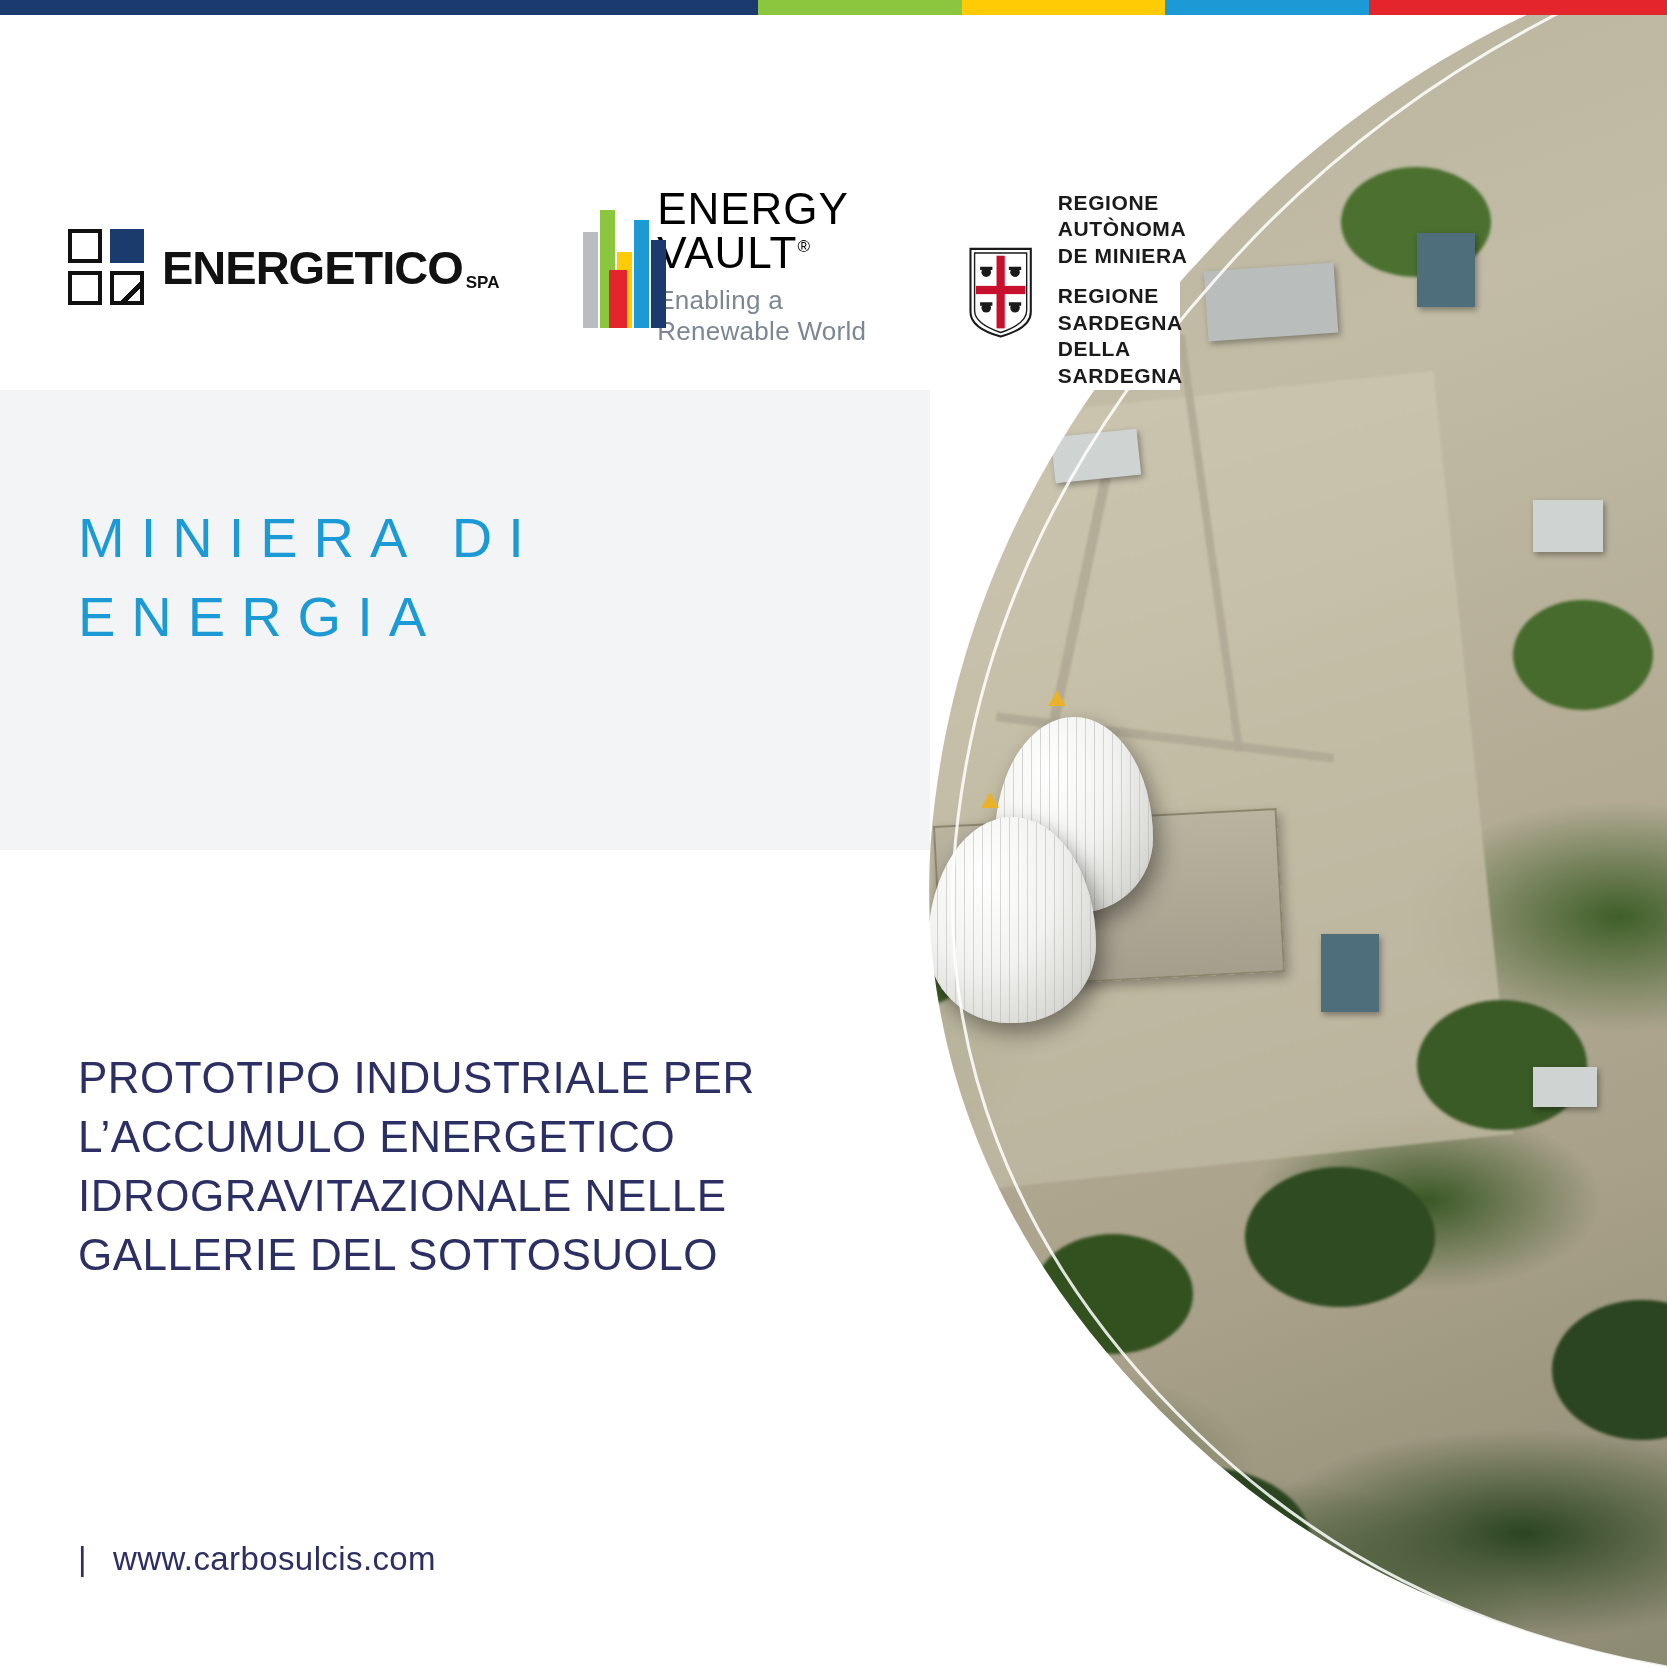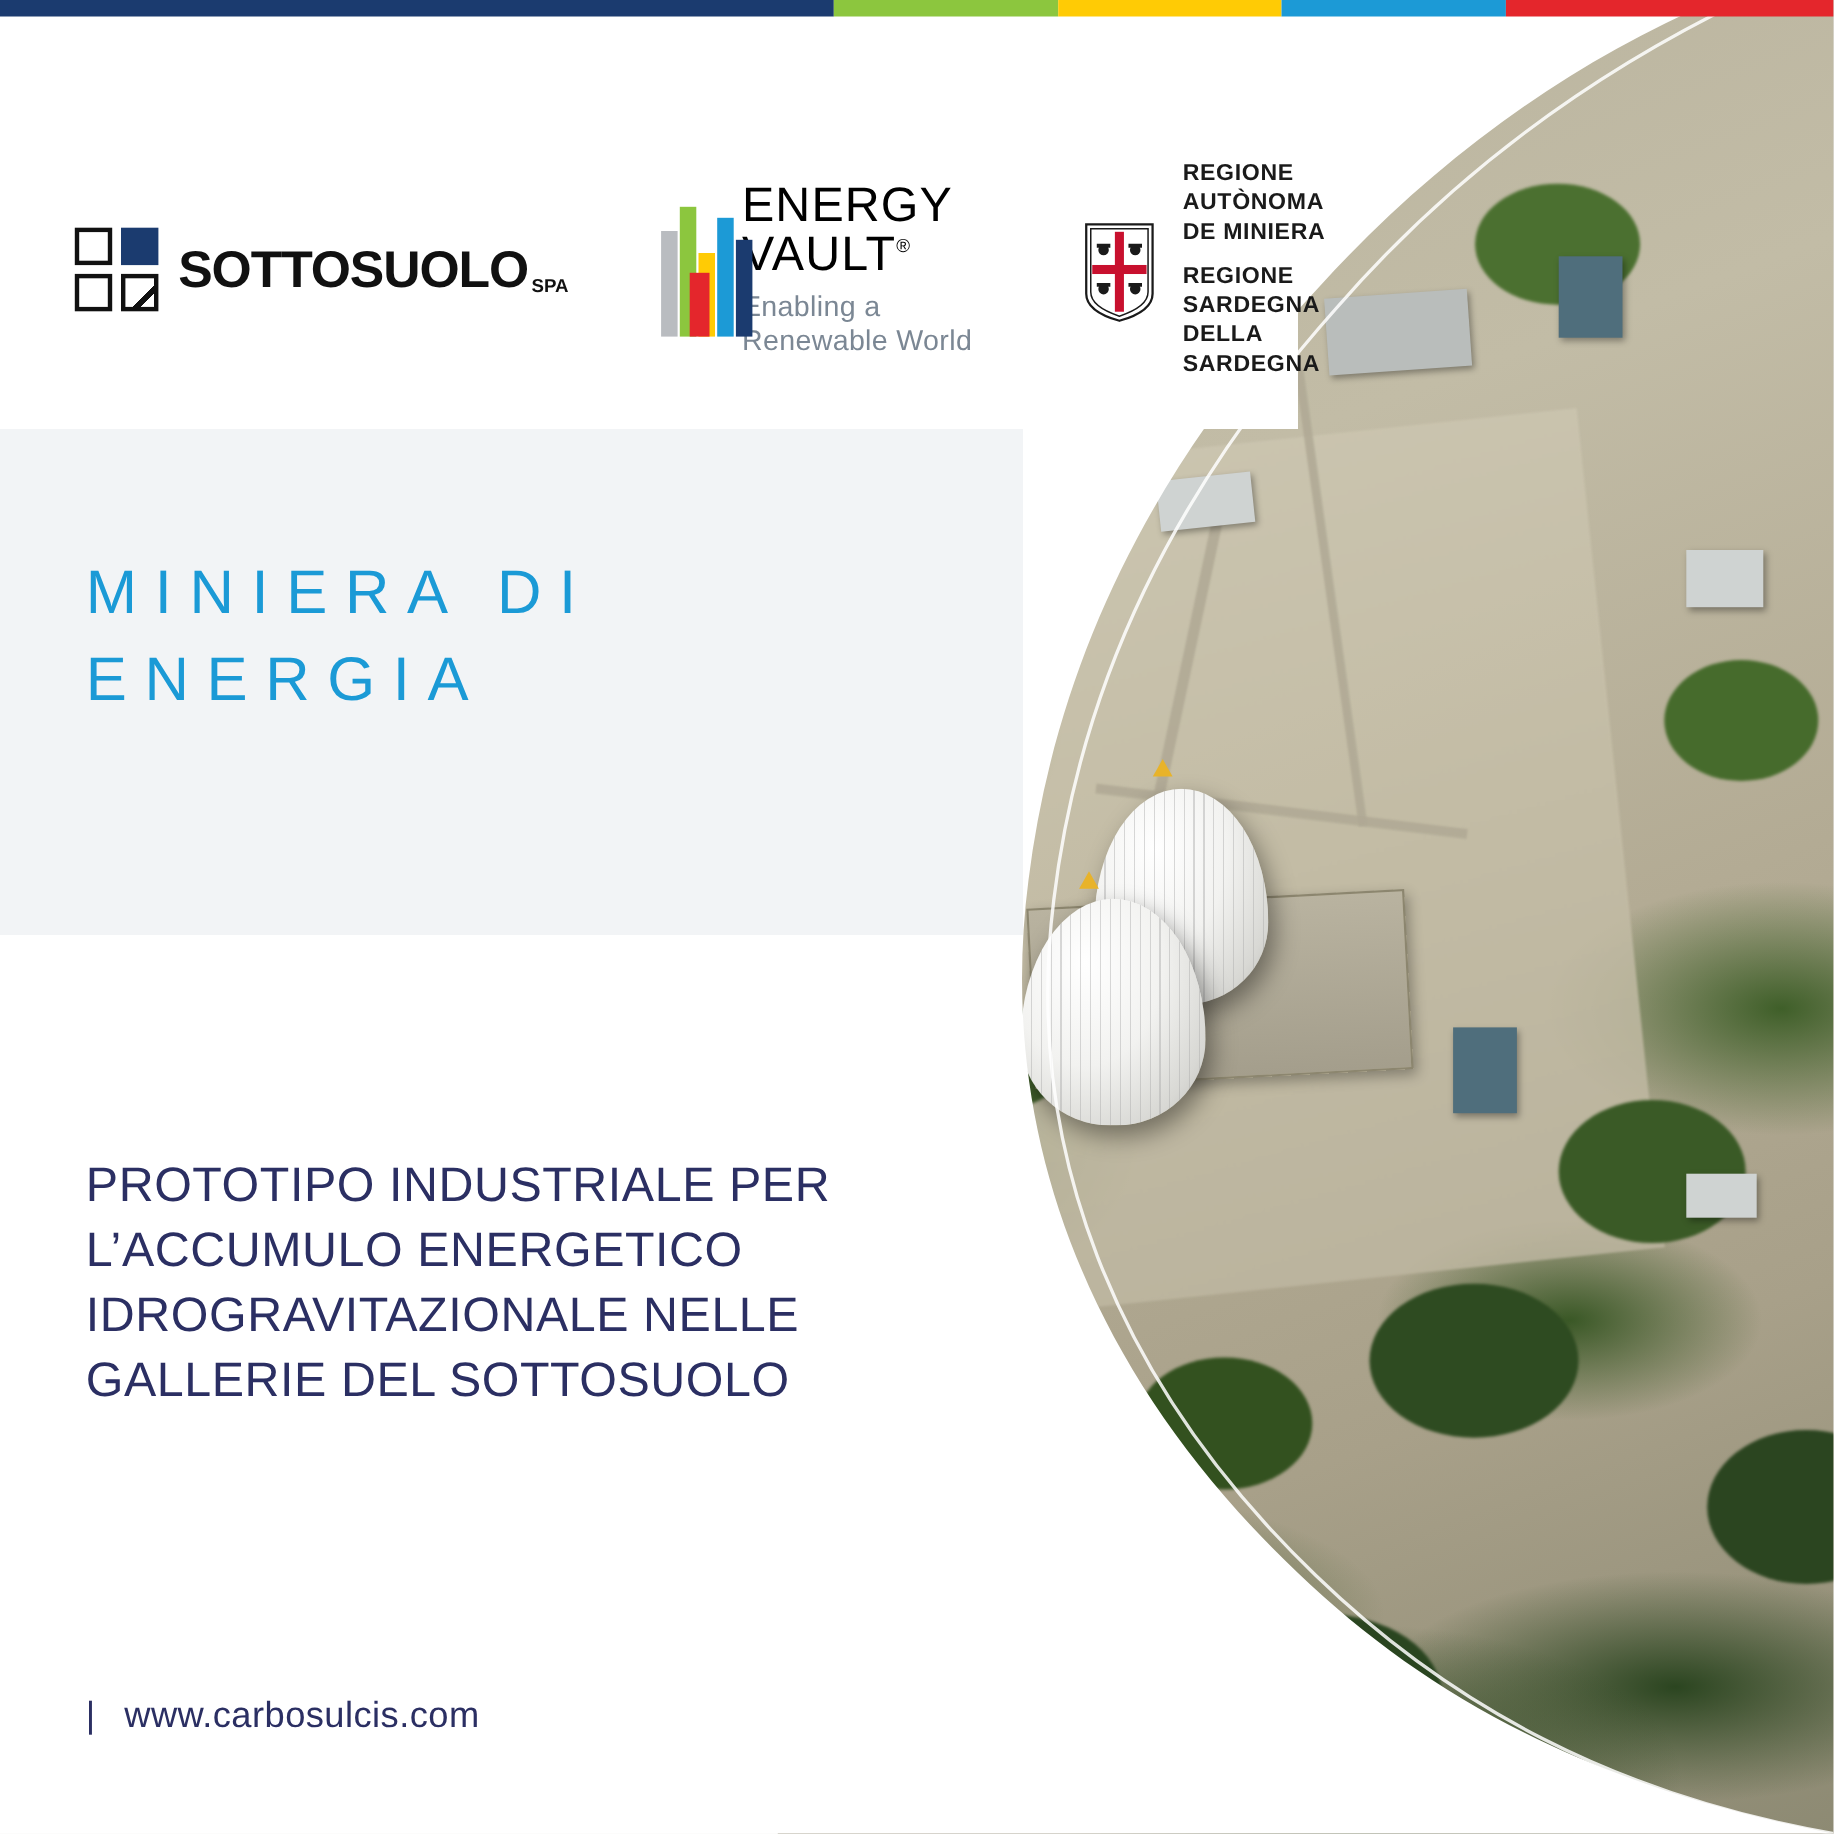--- a/index.html
+++ b/index.html
@@ -200,21 +200,21 @@
   }
   .ev-text-main sup { font-size: 17px; vertical-align: super; }
   .ev-text-sub {
     margin-top: 10px;
     font-size: 26px;
     color: #7b8794;
     letter-spacing: .3px;
   }
 
   
-  .logo-rs { display: flex; align-items: center; gap: 22px; }
+  .logo-rs { display: flex; align-items: center; gap: 22px; margin-top: 45px; }
   .rs-shield {
     position: relative;
     width: 104px; height: 140px;
   }
   .rs-text div {
     font-size: 21px;
     font-weight: 700;
     color: #1a1a1a;
     letter-spacing: .6px;
     line-height: 1.26;
@@ -338,21 +338,21 @@
     <div class="logos">
 
       <div class="logo-carbo">
         <div class="carbo-mark">
           <i class="cm1"></i>
             <i class="cm2"></i>
             <i class="cm3"></i>
             <i class="cm4"></i>
         </div>
         <div class="carbo-text">
-          <span>SOTTOSUOLO</span><sup>SPA</sup>
+          <span>ENERGETICO</span><sup>SPA</sup>
         </div>
       </div>
 
       <div class="logo-ev">
         <div class="ev-mark">
           <i class="ev-b1"></i>
             <i class="ev-b2"></i>
             <i class="ev-b3"></i>
           <i class="ev-b4"></i>
             <i class="ev-b5"></i>

